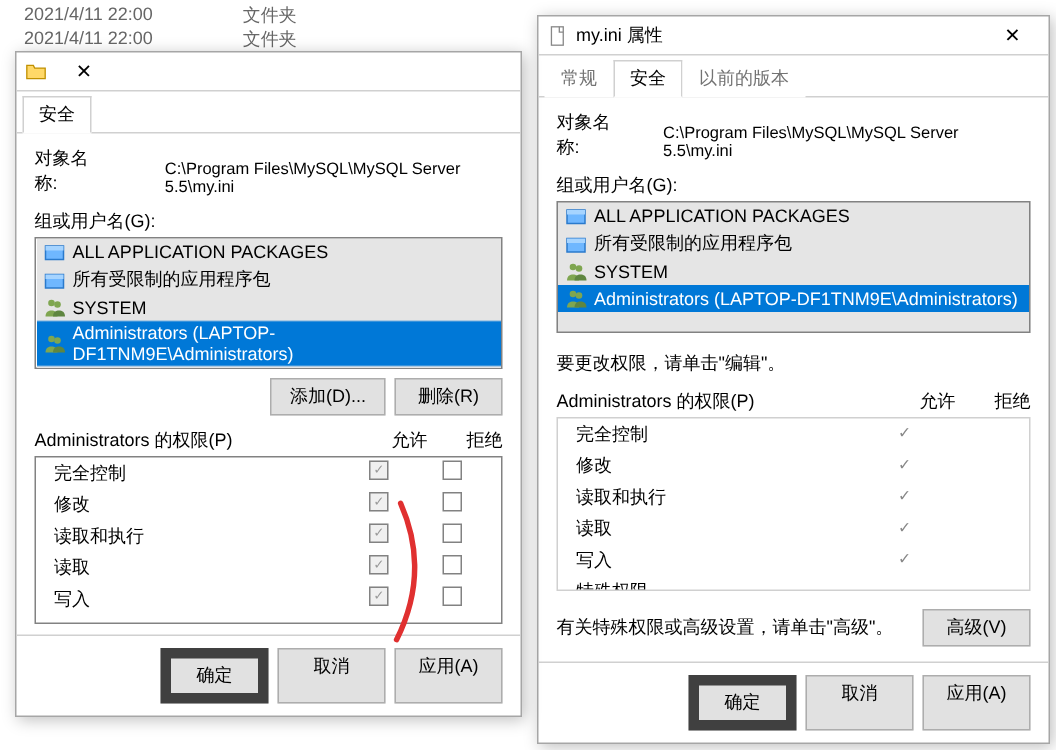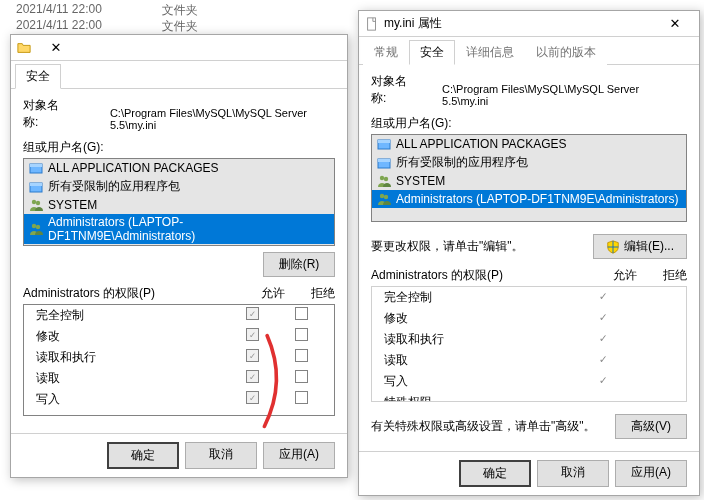--- a/index.html
+++ b/index.html
@@ -96,21 +96,21 @@
   }
   .btn {
     border: 1px solid #adadad;
     background: #e1e1e1;
     padding: 3px 12px;
     font-size: 12px;
     min-width: 72px;
     text-align: center;
   }
   .btn.disabled { color: #000000; }
-  .btn.default { border: 2px solid #404040; font-family: Liberation Serif, serif; }
+  .btn.default { border: 7px solid #404040; font-family: Liberation Serif, serif; }
   .btn-row {
     display: flex;
     justify-content: flex-end;
     gap: 6px;
     margin-top: 6px;
   }
   .perm-header {
     display: flex;
     font-size: 12px;
     margin-top: 8px;
@@ -183,21 +183,20 @@
           <rect x="3" y="1" width="9" height="14" fill="#fff" stroke="#888"></rect>
           <path d="M9 1v4h3" fill="none" stroke="#888"></path>
         </svg>
     </span>
     <span class="title">my.ini 属性</span>
     <span class="close-btn">✕</span>
   </div>
   <div class="tabs">
     <div class="tab">常规</div>
     <div class="tab active">安全</div>
-    <div class="tab">详细信息</div>
     <div class="tab">以前的版本</div>
   </div>
   <div class="content">
     <div class="row">
       <span class="label">对象名称:</span>
       <span class="path" style="margin-left:20px; font-size:11px;">C:\Program Files\MySQL\MySQL Server 5.5\my.ini</span>
     </div>
     <div class="label" style="margin-top:8px;">组或用户名(G):</div>
     <div class="group-box" id="r-groups">
         <div class="group-item">
@@ -237,28 +236,20 @@
               <path d="M2 14c0-3 2-4 4-4s4 1 4 4z" fill="#7fa650"></path>
               <path d="M7 14c0-3 2-4 4-4s4 1 4 4z" fill="#5f8640"></path>
             </svg>
           </span>
           <span>Administrators (LAPTOP-DF1TNM9E\Administrators)</span>
         </div>
       </div>
 
     <div style="display:flex; align-items:center; margin-top:12px;">
       <span class="label" style="flex:1;">要更改权限，请单击"编辑"。</span>
-      <span class="btn shield-btn">
-        <svg width="14" height="14" viewBox="0 0 16 16">
-            <path d="M8 1l6 2v5c0 4-3 6-6 7-3-1-6-3-6-7V3z" fill="#ffd700" stroke="#c09000"></path>
-            <path d="M8 1v14" stroke="#0066cc"></path>
-            <path d="M2 8h12" stroke="#0066cc"></path>
-          </svg>
-        <span>编辑(E)...</span>
-      </span>
     </div>
 
     <div class="perm-header">
       <span class="pname">Administrators 的权限(P)</span>
       <span class="pcol">允许</span>
       <span class="pcol">拒绝</span>
     </div>
     <div class="perm-box" style="height:116px; border:1px solid #d0d0d0;" id="r-perms">
         <div class="perm-row">
           <span class="pn">完全控制</span>
@@ -369,20 +360,21 @@
               <circle cx="6" cy="5" r="2.2" fill="#7fa650"></circle>
               <circle cx="10" cy="6" r="2.2" fill="#7fa650"></circle>
               <path d="M2 14c0-3 2-4 4-4s4 1 4 4z" fill="#7fa650"></path>
               <path d="M7 14c0-3 2-4 4-4s4 1 4 4z" fill="#5f8640"></path>
             </svg>
           </span>
         </div>
       </div>
 
     <div class="btn-row">
+      <span class="btn">添加(D)...</span>
       <span class="btn">删除(R)</span>
     </div>
 
     <div class="perm-header">
       <span class="pname">Administrators 的权限(P)</span>
       <span class="pcol">允许</span>
       <span class="pcol">拒绝</span>
     </div>
     <div class="perm-box" style="height:112px; position:relative;" id="l-perms">
         <div class="perm-row">

